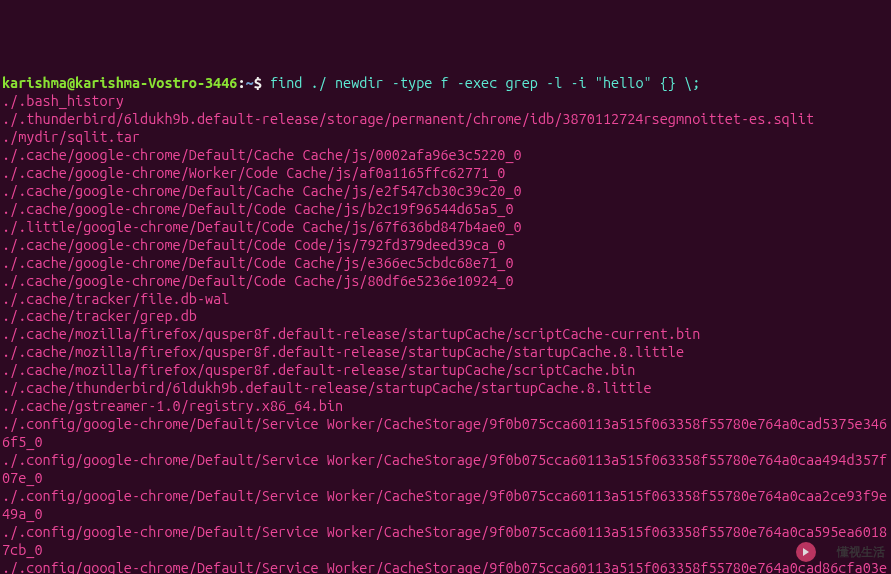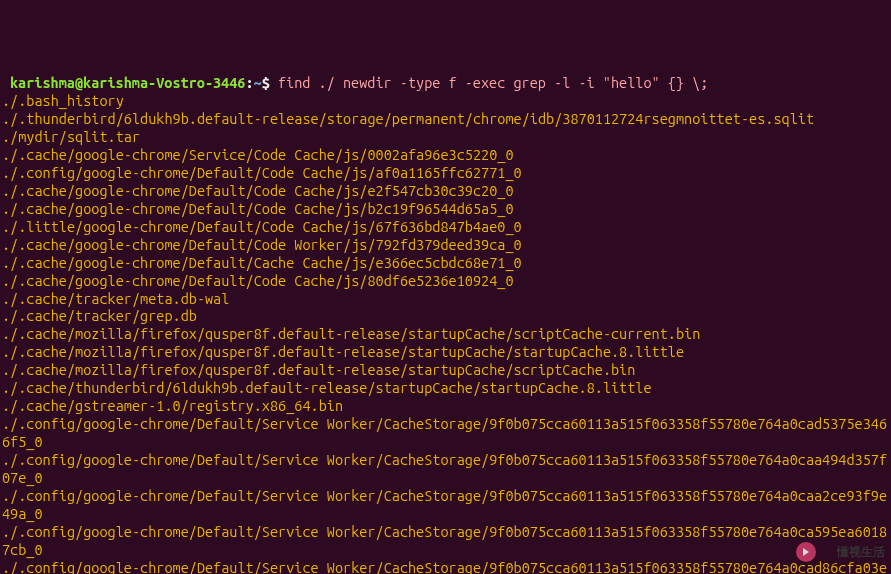--- a/index.html
+++ b/index.html
@@ -10,26 +10,26 @@
       line-height: 1.24;
       color: #eeeeec;
       width: 891px;
       height: 574px;
       overflow: hidden;
       padding: 2px 0 0 2px;
       white-space: pre-wrap;
       word-break: break-all;
       position: relative;
     }
-    .prompt-user { color: #8ae234; font-weight: bold; margin-left: 8px; }
+    .prompt-user { color: #8ae234; font-weight: bold; }
     .prompt-colon { color: #eeeeec; font-weight: bold; }
     .prompt-path { color: #729fcf; font-weight: bold; }
     .prompt-dollar { color: #eeeeec; font-weight: bold; }
-    .cmd { color: #fca5a5; }
-    .out { color: #eab308; }
+    .cmd { color: #5eead4; }
+    .out { color: #ec4899; }
     .watermark {
       position: absolute;
       bottom: 12px;
       right: 6px;
       display: flex;
       align-items: center;
       gap: 21px;
       font-family: sans-serif;
       font-size: 12px;
       opacity: 0.85;
@@ -49,29 +49,29 @@
   </style>
 </head>
 <body>
 
 
 
 <div><span class="prompt-user">karishma@karishma-Vostro-3446</span><span class="prompt-colon">:</span><span class="prompt-path">~</span><span class="prompt-dollar">$</span><span class="cmd"> find ./ newdir -type f -exec grep -l -i "hello" {} \;</span>
 <span class="out">./.bash_history</span>
 <span class="out">./.thunderbird/6ldukh9b.default-release/storage/permanent/chrome/idb/3870112724rsegmnoittet-es.sqlit</span>
 <span class="out">./mydir/sqlit.tar</span>
-<span class="out">./.cache/google-chrome/Service/Code Cache/js/0002afa96e3c5220_0</span>
-<span class="out">./.config/google-chrome/Default/Code Cache/js/af0a1165ffc62771_0</span>
-<span class="out">./.cache/google-chrome/Default/Code Cache/js/e2f547cb30c39c20_0</span>
+<span class="out">./.cache/google-chrome/Default/Cache Cache/js/0002afa96e3c5220_0</span>
+<span class="out">./.cache/google-chrome/Worker/Code Cache/js/af0a1165ffc62771_0</span>
+<span class="out">./.cache/google-chrome/Default/Cache Cache/js/e2f547cb30c39c20_0</span>
 <span class="out">./.cache/google-chrome/Default/Code Cache/js/b2c19f96544d65a5_0</span>
 <span class="out">./.little/google-chrome/Default/Code Cache/js/67f636bd847b4ae0_0</span>
-<span class="out">./.cache/google-chrome/Default/Code Worker/js/792fd379deed39ca_0</span>
-<span class="out">./.cache/google-chrome/Default/Cache Cache/js/e366ec5cbdc68e71_0</span>
+<span class="out">./.cache/google-chrome/Default/Code Code/js/792fd379deed39ca_0</span>
+<span class="out">./.cache/google-chrome/Default/Code Cache/js/e366ec5cbdc68e71_0</span>
 <span class="out">./.cache/google-chrome/Default/Code Cache/js/80df6e5236e10924_0</span>
-<span class="out">./.cache/tracker/meta.db-wal</span>
+<span class="out">./.cache/tracker/file.db-wal</span>
 <span class="out">./.cache/tracker/grep.db</span>
 <span class="out">./.cache/mozilla/firefox/qusper8f.default-release/startupCache/scriptCache-current.bin</span>
 <span class="out">./.cache/mozilla/firefox/qusper8f.default-release/startupCache/startupCache.8.little</span>
 <span class="out">./.cache/mozilla/firefox/qusper8f.default-release/startupCache/scriptCache.bin</span>
 <span class="out">./.cache/thunderbird/6ldukh9b.default-release/startupCache/startupCache.8.little</span>
 <span class="out">./.cache/gstreamer-1.0/registry.x86_64.bin</span>
 <span class="out">./.config/google-chrome/Default/Service Worker/CacheStorage/9f0b075cca60113a515f063358f55780e764a0cad5375e3466f5_0</span>
 <span class="out">./.config/google-chrome/Default/Service Worker/CacheStorage/9f0b075cca60113a515f063358f55780e764a0caa494d357f07e_0</span>
 <span class="out">./.config/google-chrome/Default/Service Worker/CacheStorage/9f0b075cca60113a515f063358f55780e764a0caa2ce93f9e49a_0</span>
 <span class="out">./.config/google-chrome/Default/Service Worker/CacheStorage/9f0b075cca60113a515f063358f55780e764a0ca595ea60187cb_0</span>

